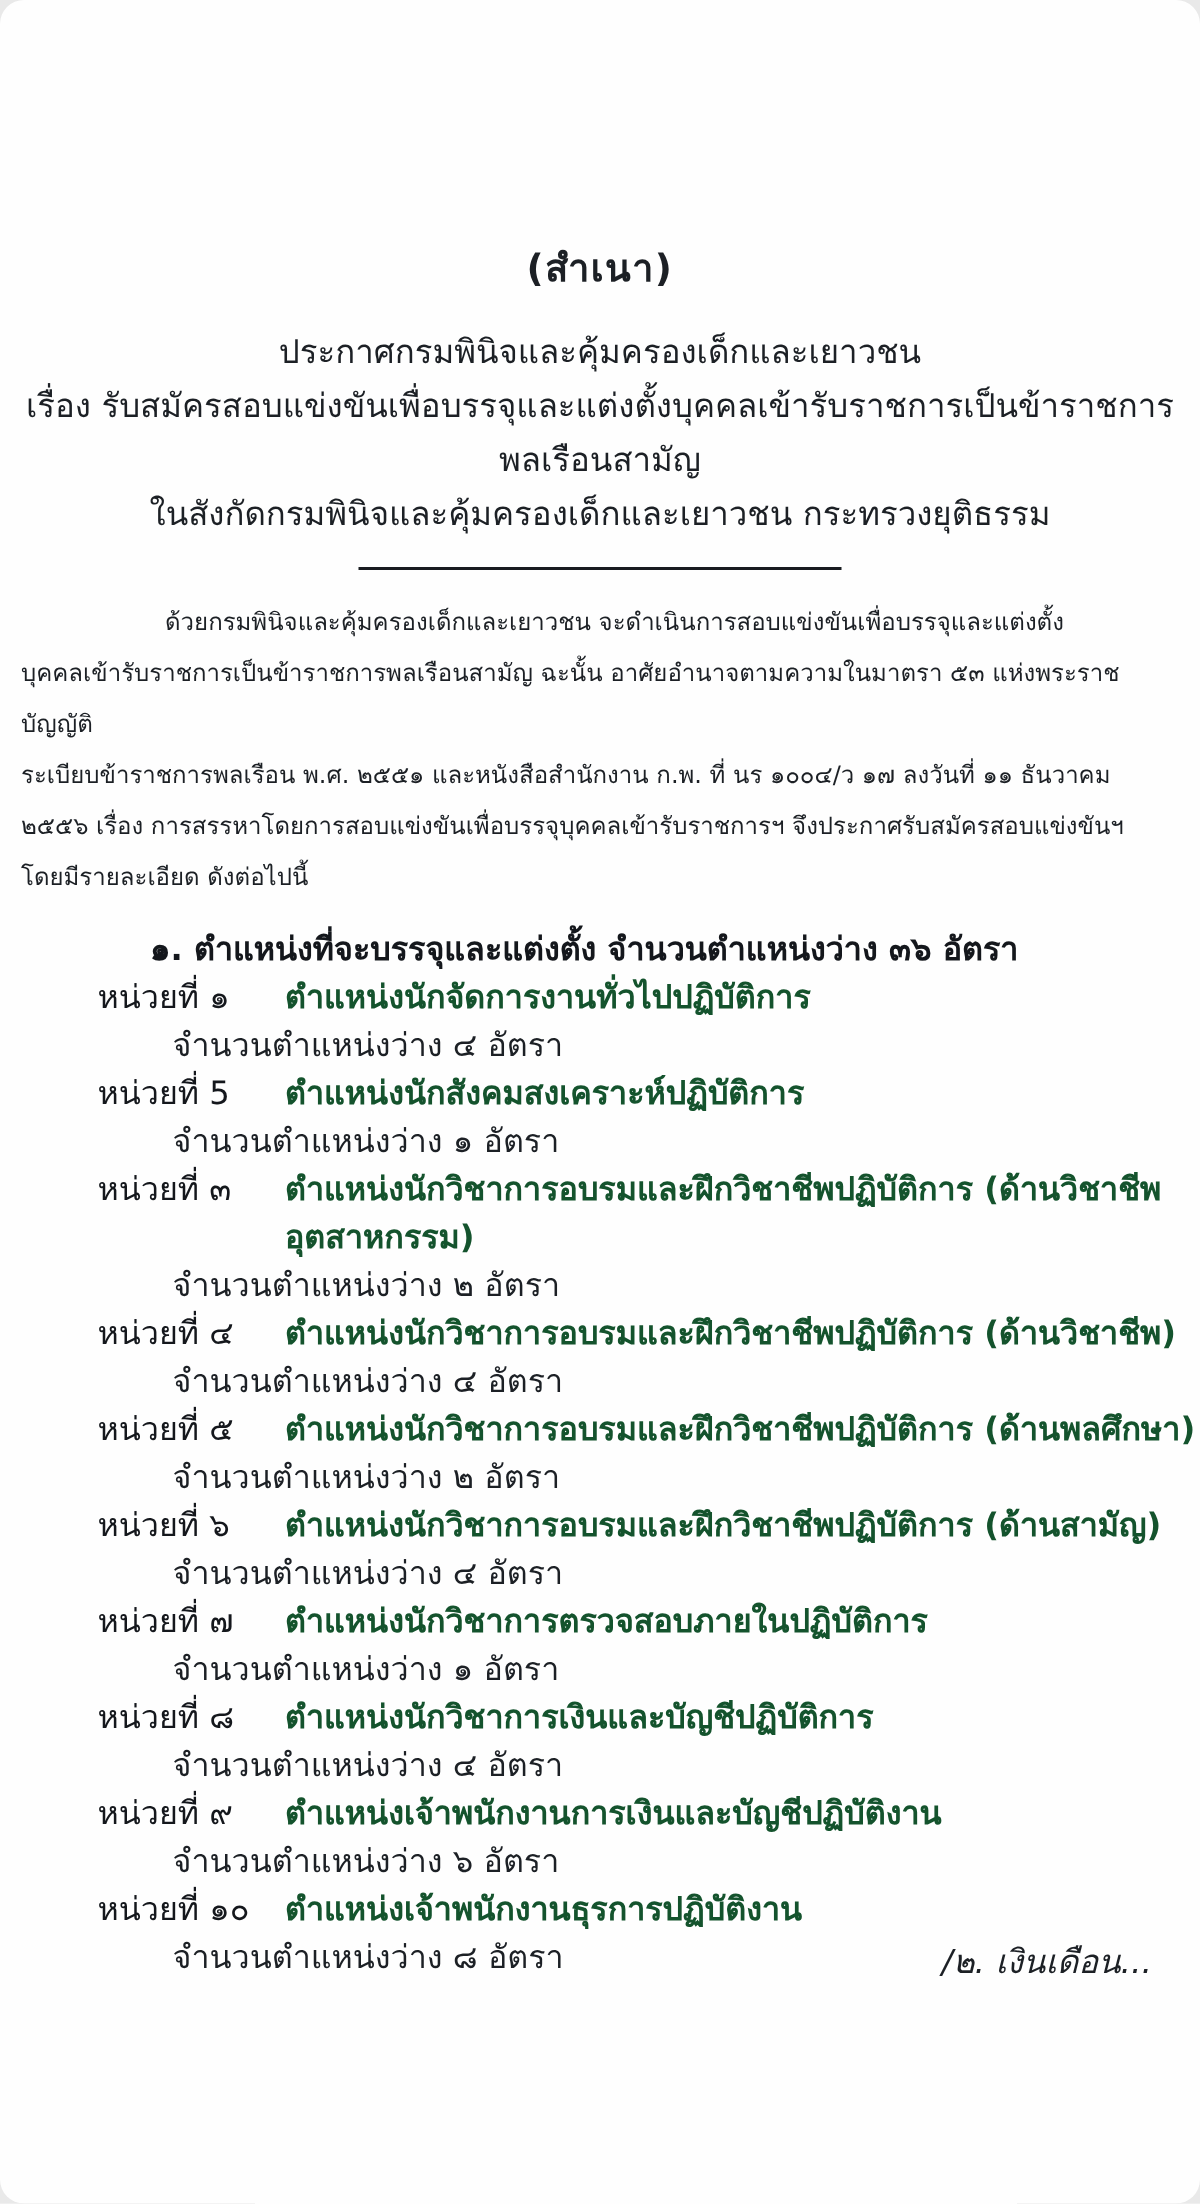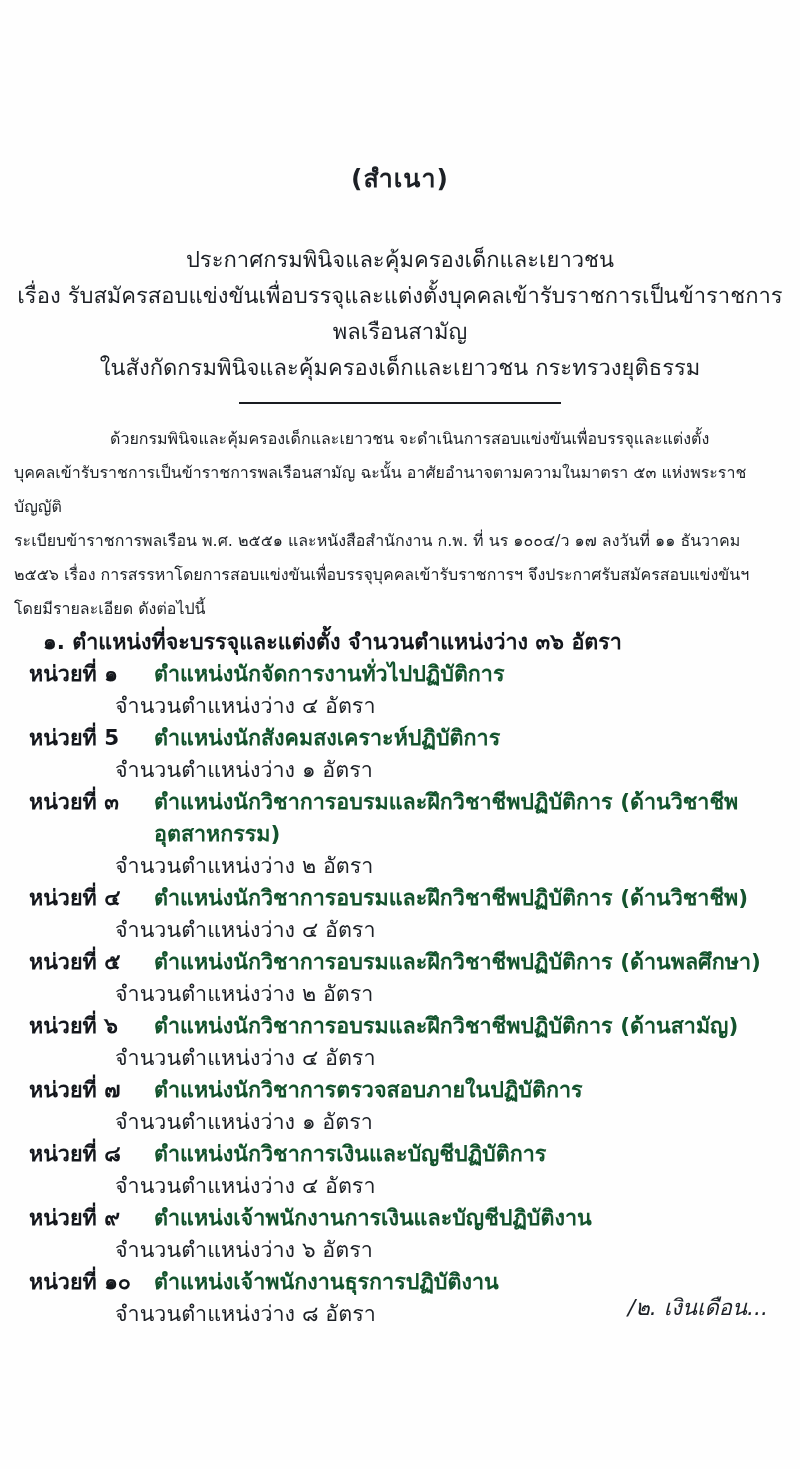--- a/index.html
+++ b/index.html
@@ -6,63 +6,64 @@
   html, body { background: #e9e9e9; }
   .page {
     position: relative;
     width: 800px;
     height: 1469px;
     margin: 0 auto;
     background: #fefefe;
     color: #1c2025;
     font-family: "DejaVu Sans", sans-serif;
     overflow: hidden;
+    border-radius: 16px;
   }
   .copy-label {
     padding-top: 158px;
     text-align: center;
     font-size: 25px;
     font-weight: 600;
     letter-spacing: 1px;
   }
   .doc-header {
-    margin-top: 44px;
+    margin-top: 20px;
     text-align: center;
     font-size: 22px;
     line-height: 36px;
     font-weight: 500;
   }
   .doc-divider {
     width: 322px;
     height: 2px;
     background: #191c21;
     margin: 16px auto 0 auto;
   }
   .intro {
     margin-top: 18px;
     padding-left: 14px;
     padding-right: 8px;
     font-size: 16px;
     line-height: 34px;
   }
   .intro .intro-line.first { padding-left: 96px; }
   .section-heading {
-    margin-top: 0;
-    padding-left: 43px;
+    margin-top: 16px;
+    padding-left: 100px;
     font-size: 21.5px;
     line-height: 32px;
     font-weight: 700;
     color: #14171c;
   }
   .unit-list { font-size: 21.5px; line-height: 32px; }
   .unit-row { display: flex; align-items: flex-start; }
   .unit-label {
     flex: 0 0 125px;
-    margin-left: 29px;
-    font-weight: 700;
+    margin-left: 65px;
+    font-weight: 400;
     color: #14171c;
     white-space: nowrap;
   }
   .unit-position { font-weight: 700; color: #14532d; }
   .unit-vacancy { margin-left: 115px; font-weight: 400; }
   .page-footer {
     position: absolute;
     top: 1290px;
     right: 32px;
     font-size: 22px;

